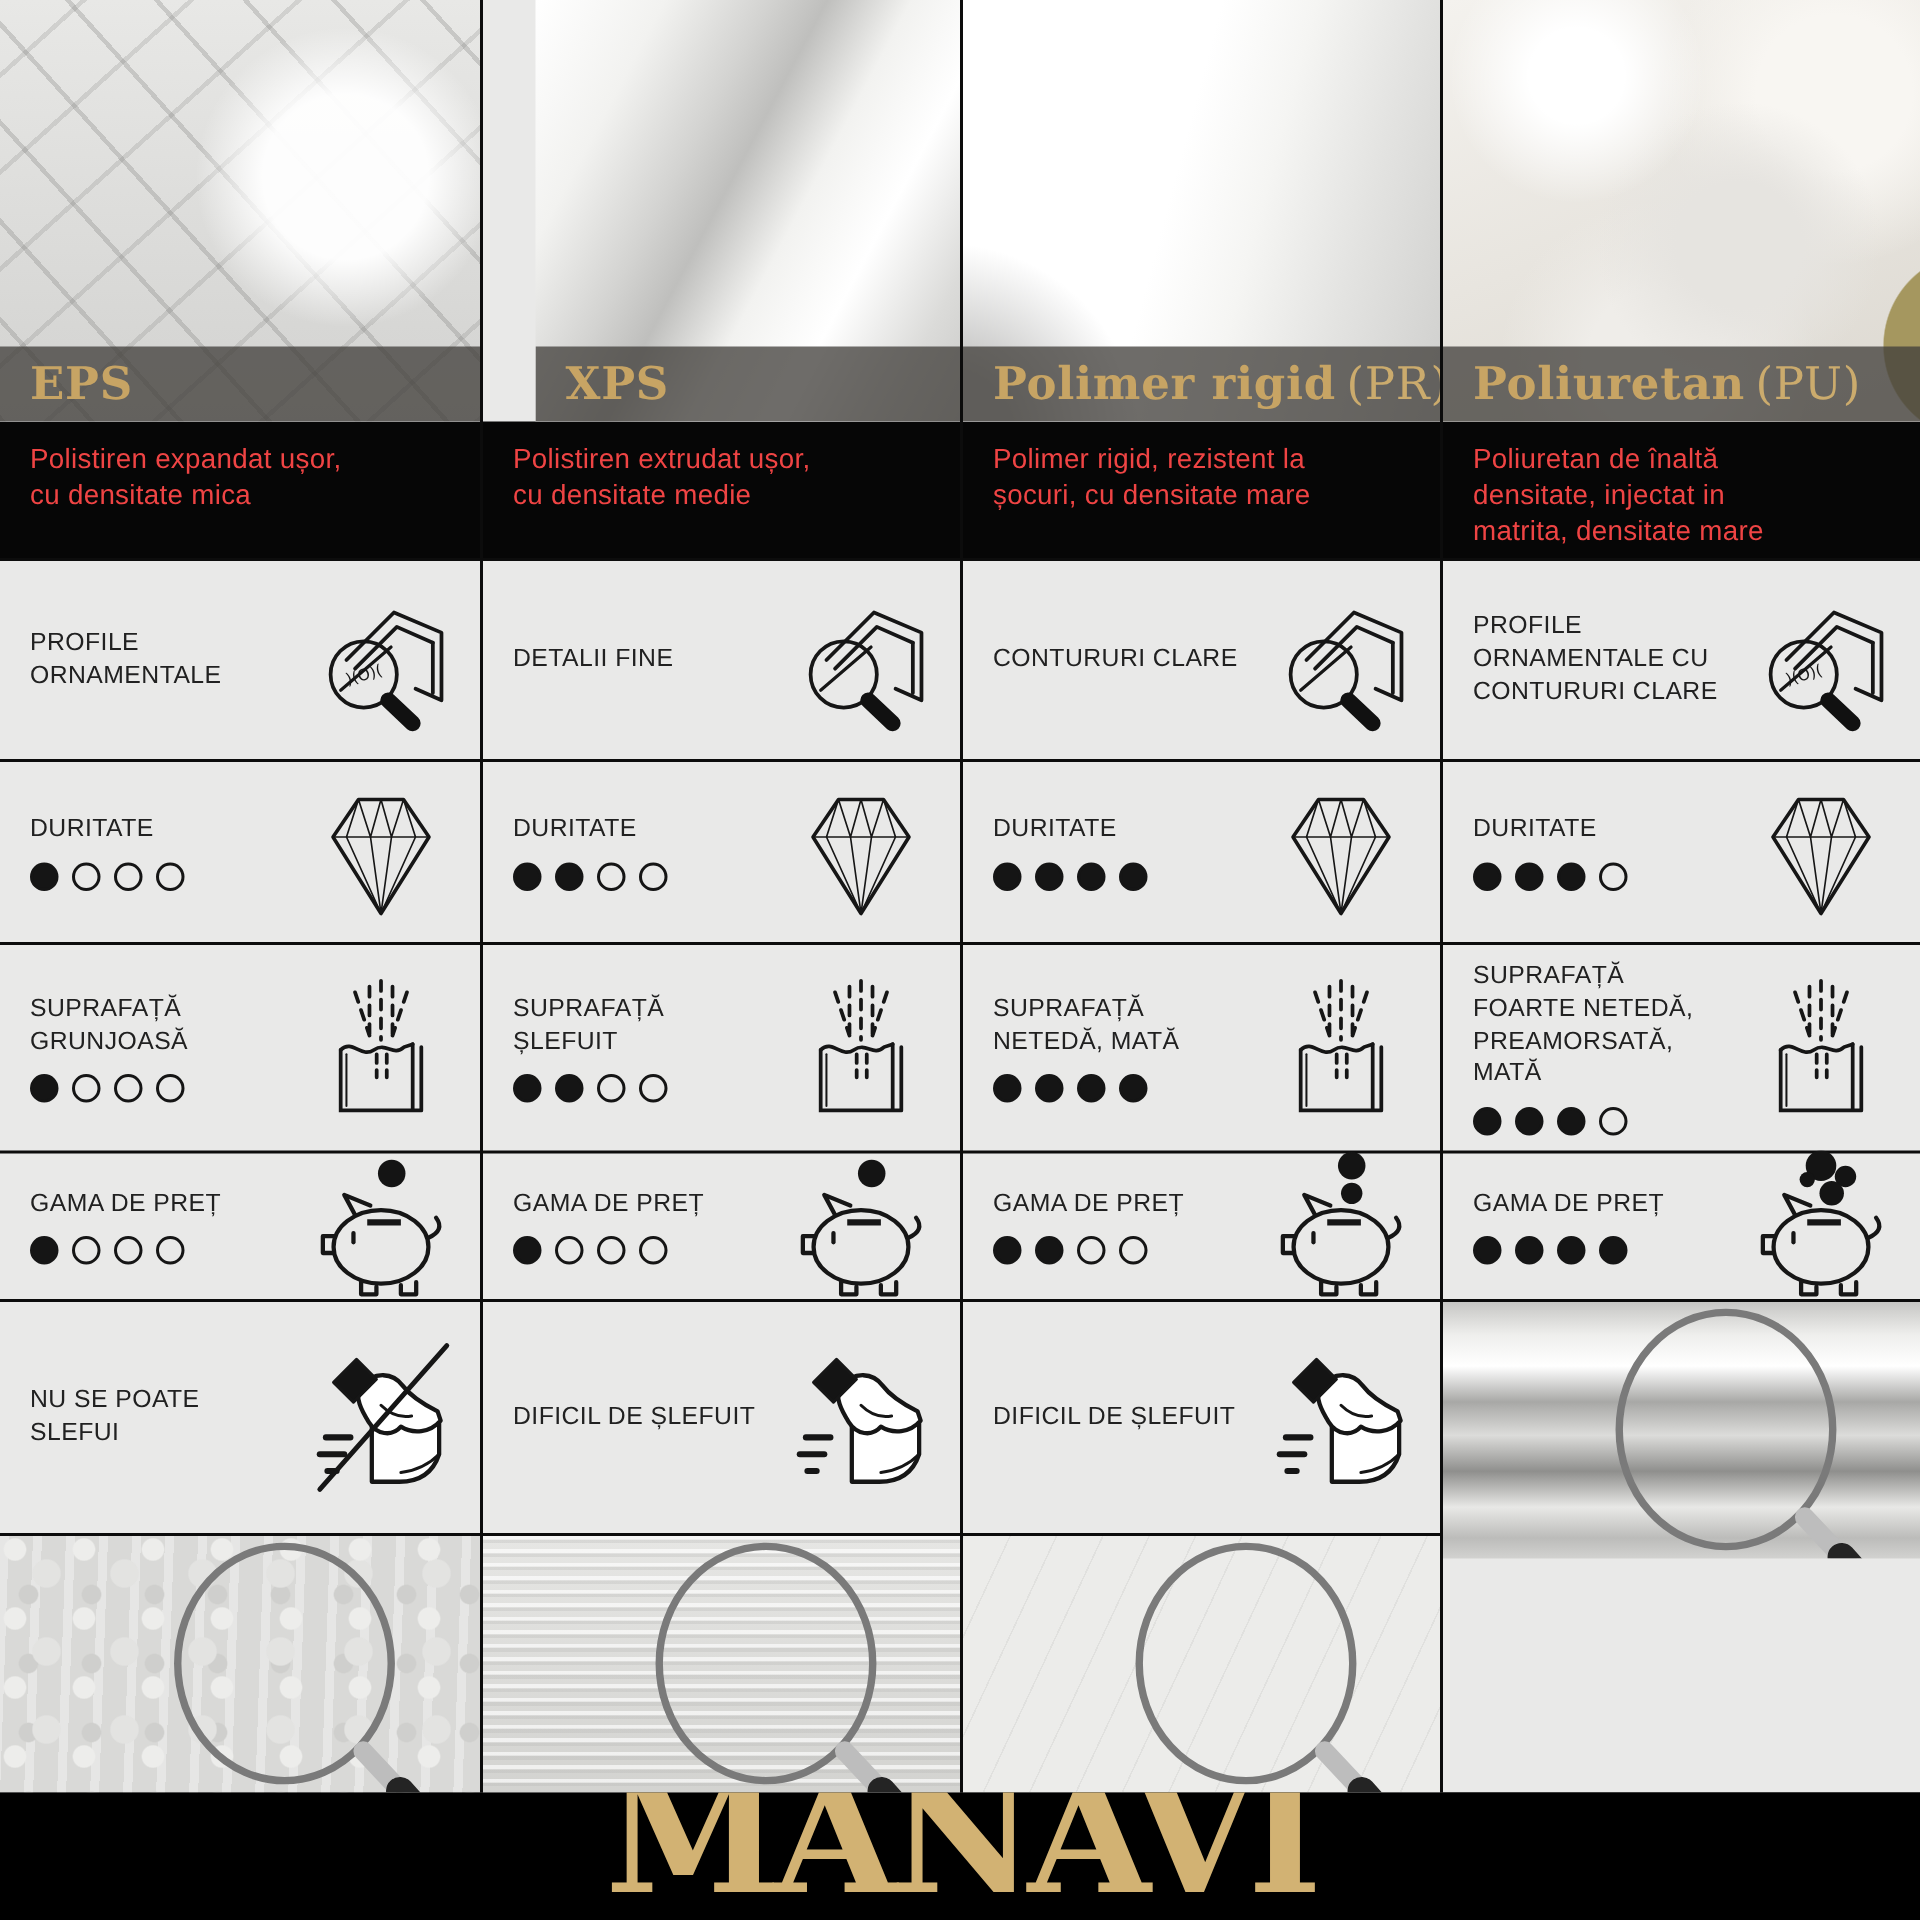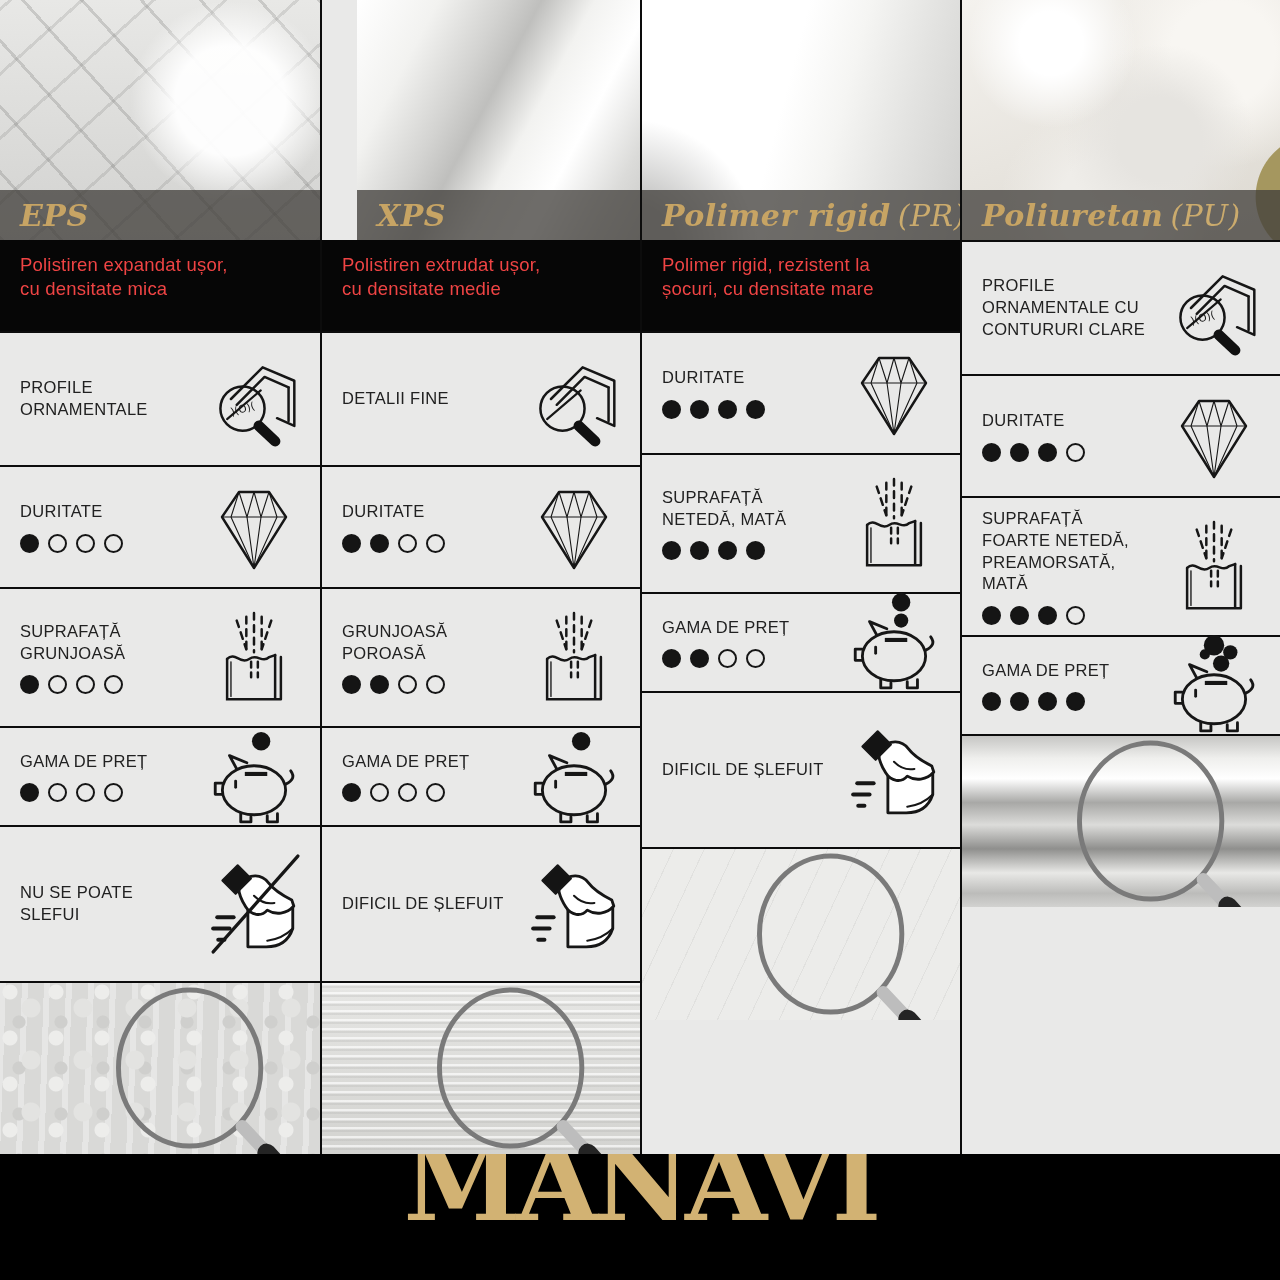--- a/index.html
+++ b/index.html
@@ -4,21 +4,21 @@
 <style>
   * { box-sizing: border-box; margin: 0; padding: 0; }
   html,body { background:#000; }
   body { width:1280px; height:1280px; overflow:hidden; font-family:"Liberation Sans", sans-serif; }
   .sheet { width:1280px; height:1280px; background:#000; overflow:hidden; }
   .grid { display:grid; grid-template-columns:repeat(4,320px); }
   .column { width:320px; background:#e9e9e8; }
   .column.with-left { border-left:2px solid #0c0c0c; }
 
   
-  .photo { height:240px; position:relative; overflow:hidden;font-style:italic; }
+  .photo { height:281px; position:relative; overflow:hidden; }
   .photo-0 {
     background:
       radial-gradient(circle at 72% 42%, rgba(255,255,255,.95) 0 55px, rgba(255,255,255,0) 100px),
       repeating-linear-gradient(48deg, rgba(128,128,126,.30) 0 3px, rgba(0,0,0,0) 3px 44px),
       repeating-linear-gradient(-42deg, rgba(128,128,126,.22) 0 3px, rgba(0,0,0,0) 3px 48px),
       linear-gradient(180deg,#e8e8e6,#d2d2d0);
   }
   .photo-1 {
     background: linear-gradient(118deg,#ffffff 0%,#f2f2f0 20%,#d3d3d1 36%,#bfbfbd 45%,#f2f2f0 58%,#ffffff 72%,#dbdbd9 88%,#c9c9c7 100%);
     margin-left: 35px;
@@ -291,21 +291,21 @@
       <g fill="none" stroke="#161616" stroke-width="1.1">
         <path d="M18 40 H82"></path>
         <path d="M35 15 L27 40 M35 15 L43 40 M65 15 L57 40 M65 15 L73 40 M50 15 L43 40 M50 15 L57 40"></path>
         <path d="M27 40 L50 91 M43 40 L50 91 M57 40 L50 91 M73 40 L50 91"></path>
       </g>
     </svg>
           </div>
         </div>
         <div class="feature-row row-2">
           <div class="ftext">
-            <div class="flabel">GRUNJOASĂ POROASĂ</div>
+            <div class="flabel">SUPRAFAȚĂ ȘLEFUIT</div>
             <div class="dots">
               <span class="dot filled"></span>
               <span class="dot filled"></span>
               <span class="dot"></span>
               <span class="dot"></span>
             </div>
           </div>
           <div class="icon-wrap">
     <svg viewBox="0 0 100 100" width="96" height="96">
       <g stroke="#161616" stroke-width="2.6" fill="none" stroke-linecap="round">
@@ -384,20 +384,38 @@
         </div>
       </div>
       <div class="column with-left">
         <div class="photo photo-2">
           <div class="title-band">
             <h2><span>Polimer rigid</span><span class="suffix">(PR)</span></h2>
           </div>
         </div>
         <div class="desc">Polimer rigid, rezistent la
 șocuri, cu densitate mare</div>
+        <div class="feature-row row-0">
+          <div class="ftext">
+            <div class="flabel">CONTURURI CLARE</div>
+          </div>
+          <div class="icon-wrap">
+    <svg viewBox="0 0 110 100" width="106" height="96">
+      <g fill="none" stroke="#161616" stroke-width="2.6" stroke-linejoin="round" stroke-linecap="round">
+        <path d="M31 50 L64 17 L97 31 L97 78 L79 70"></path>
+        <path d="M37 56 L66 27 L91 38"></path>
+        <path d="M91 38 L91 73"></path>
+        <path d="M27 71 L62 41" stroke-width="2.2"></path>
+        <circle cx="43" cy="60" r="23"></circle>
+      </g>
+
+      <line x1="60" y1="78" x2="77" y2="94" stroke="#111" stroke-width="11" stroke-linecap="round"></line>
+    </svg>
+          </div>
+        </div>
         <div class="feature-row row-1">
           <div class="ftext">
             <div class="flabel">DURITATE</div>
             <div class="dots">
               <span class="dot filled"></span>
               <span class="dot filled"></span>
               <span class="dot filled"></span>
               <span class="dot filled"></span>
             </div>
           </div>
@@ -499,20 +517,23 @@
     <line x1="268" y1="172" x2="295" y2="202" stroke="#242424" stroke-width="19" stroke-linecap="round"></line>
   </svg>
         </div>
       </div>
       <div class="column with-left">
         <div class="photo photo-3">
           <div class="title-band">
             <h2><span>Poliuretan</span><span class="suffix">(PU)</span></h2>
           </div>
         </div>
+        <div class="desc">Poliuretan de înaltă
+densitate, injectat in
+matrita, densitate mare</div>
         <div class="feature-row row-0">
           <div class="ftext">
             <div class="flabel">PROFILE ORNAMENTALE CU CONTURURI CLARE</div>
           </div>
           <div class="icon-wrap">
     <svg viewBox="0 0 110 100" width="106" height="96">
       <g fill="none" stroke="#161616" stroke-width="2.6" stroke-linejoin="round" stroke-linecap="round">
         <path d="M31 50 L64 17 L97 31 L97 78 L79 70"></path>
         <path d="M37 56 L66 27 L91 38"></path>
         <path d="M91 38 L91 73"></path>

